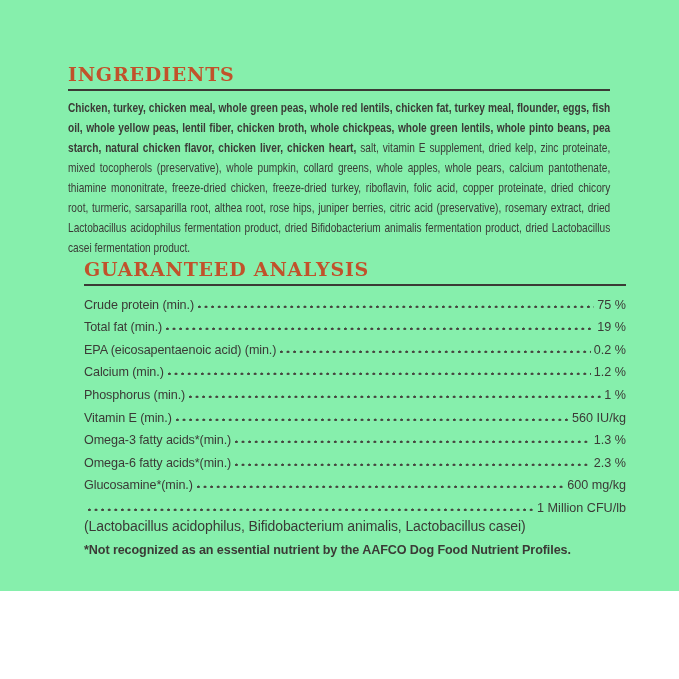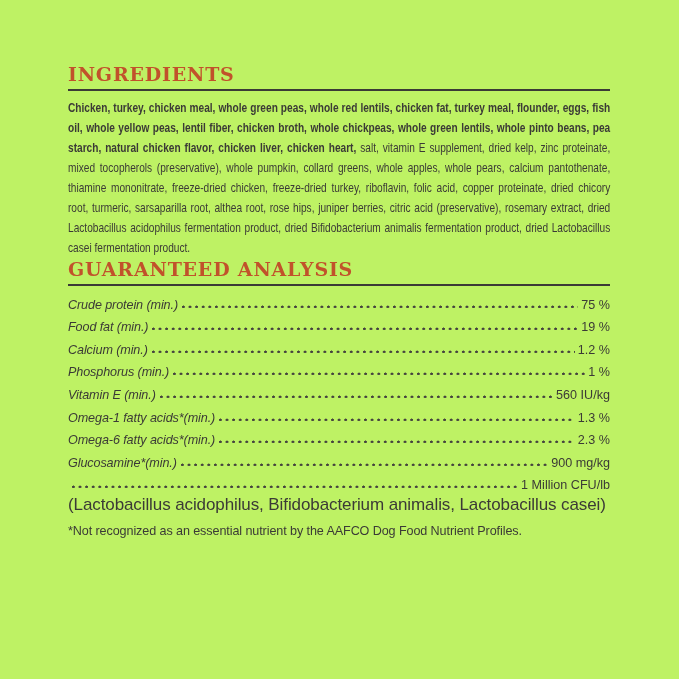--- a/index.html
+++ b/index.html
@@ -1,20 +1,20 @@
 <!DOCTYPE html>
 <html><head>
 <meta charset="utf-8">
 <style>
   html, body { margin: 0; padding: 0; background: #ffffff; }
   .page {
     position: relative;
     width: 679px;
-    height: 679px;
-    background: #bef264;
+    height: 591px;
+    background: #86efac;
     font-family: "Liberation Sans", sans-serif;
     color: #3b3a36;
     overflow: hidden;
   }
   .content {
     position: absolute;
     left: 68px;
     top: 63px;
     width: 542px;
   }
@@ -38,51 +38,52 @@
     transform: scaleX(0.75);
     transform-origin: 0 0;
     font-size: 13.5px;
     line-height: 20px;
     text-align: justify;
     color: #3b3a36;
   }
   .ing .lead { font-weight: bold; }
   .ga {
     position: absolute;
-    left: 0;
+    left: 16px;
     top: 195px;
     width: 542px;
   }
   .rows { margin-top: 3px; }
   .row {
     display: flex;
     align-items: flex-end;
     height: 22.6px;
     font-size: 12.6px;
   }
-  .row .lbl { white-space: nowrap; letter-spacing: -0.1px; font-style: italic; }
+  .row .lbl { white-space: nowrap; letter-spacing: -0.1px; }
   .row .val { white-space: nowrap; }
   .leader {
     flex: 1 1 auto;
     align-self: flex-end;
     height: 6px;
     margin: 0 3px 2px 4px;
     background-image: radial-gradient(circle at 1.4px 2.8px, #45443e 1.1px, rgba(0,0,0,0) 1.55px);
     background-size: 6.6px 6px;
     background-repeat: repeat-x;
   }
   .note {
     margin: 3px 0 0 0;
-    font-size: 17px;
+    font-size: 14px;
     letter-spacing: -0.1px;
   }
   .footnote {
     margin: 9px 0 12px 0;
     font-size: 12.6px;
     letter-spacing: -0.1px;
+    font-weight: bold;
   }
 </style>
 </head>
 <body>
 
 <div class="page">
   <div class="content">
 
     <section>
       <h2 class="heading">INGREDIENTS</h2>
@@ -97,53 +98,58 @@
       <h2 class="heading">GUARANTEED ANALYSIS</h2>
       <div class="rule"></div>
 
       <div class="rows">
         <div class="row">
           <span class="lbl">Crude protein (min.)</span>
           <span class="leader"></span>
           <span class="val">75 %</span>
         </div>
         <div class="row">
-          <span class="lbl">Food fat (min.)</span>
+          <span class="lbl">Total fat (min.)</span>
           <span class="leader"></span>
           <span class="val">19 %</span>
+        </div>
+        <div class="row">
+          <span class="lbl">EPA (eicosapentaenoic acid) (min.)</span>
+          <span class="leader"></span>
+          <span class="val">0.2 %</span>
         </div>
         <div class="row">
           <span class="lbl">Calcium (min.)</span>
           <span class="leader"></span>
           <span class="val">1.2 %</span>
         </div>
         <div class="row">
           <span class="lbl">Phosphorus (min.)</span>
           <span class="leader"></span>
           <span class="val">1 %</span>
         </div>
         <div class="row">
           <span class="lbl">Vitamin E (min.)</span>
           <span class="leader"></span>
           <span class="val">560 IU/kg</span>
         </div>
         <div class="row">
-          <span class="lbl">Omega-1 fatty acids*(min.)</span>
+          <span class="lbl">Omega-3 fatty acids*(min.)</span>
           <span class="leader"></span>
           <span class="val">1.3 %</span>
         </div>
         <div class="row">
           <span class="lbl">Omega-6 fatty acids*(min.)</span>
           <span class="leader"></span>
           <span class="val">2.3 %</span>
         </div>
         <div class="row">
           <span class="lbl">Glucosamine*(min.)</span>
           <span class="leader"></span>
-          <span class="val">900 mg/kg</span>
+          <span class="val">600 mg/kg</span>
         </div>
         <div class="row">
           <span class="leader"></span>
           <span class="val">1 Million CFU/lb</span>
         </div>
       </div>
 
       <p class="note">(Lactobacillus acidophilus, Bifidobacterium animalis, Lactobacillus casei)</p>
       <p class="footnote">*Not recognized as an essential nutrient by the AAFCO Dog Food Nutrient Profiles.</p>
     </section>

